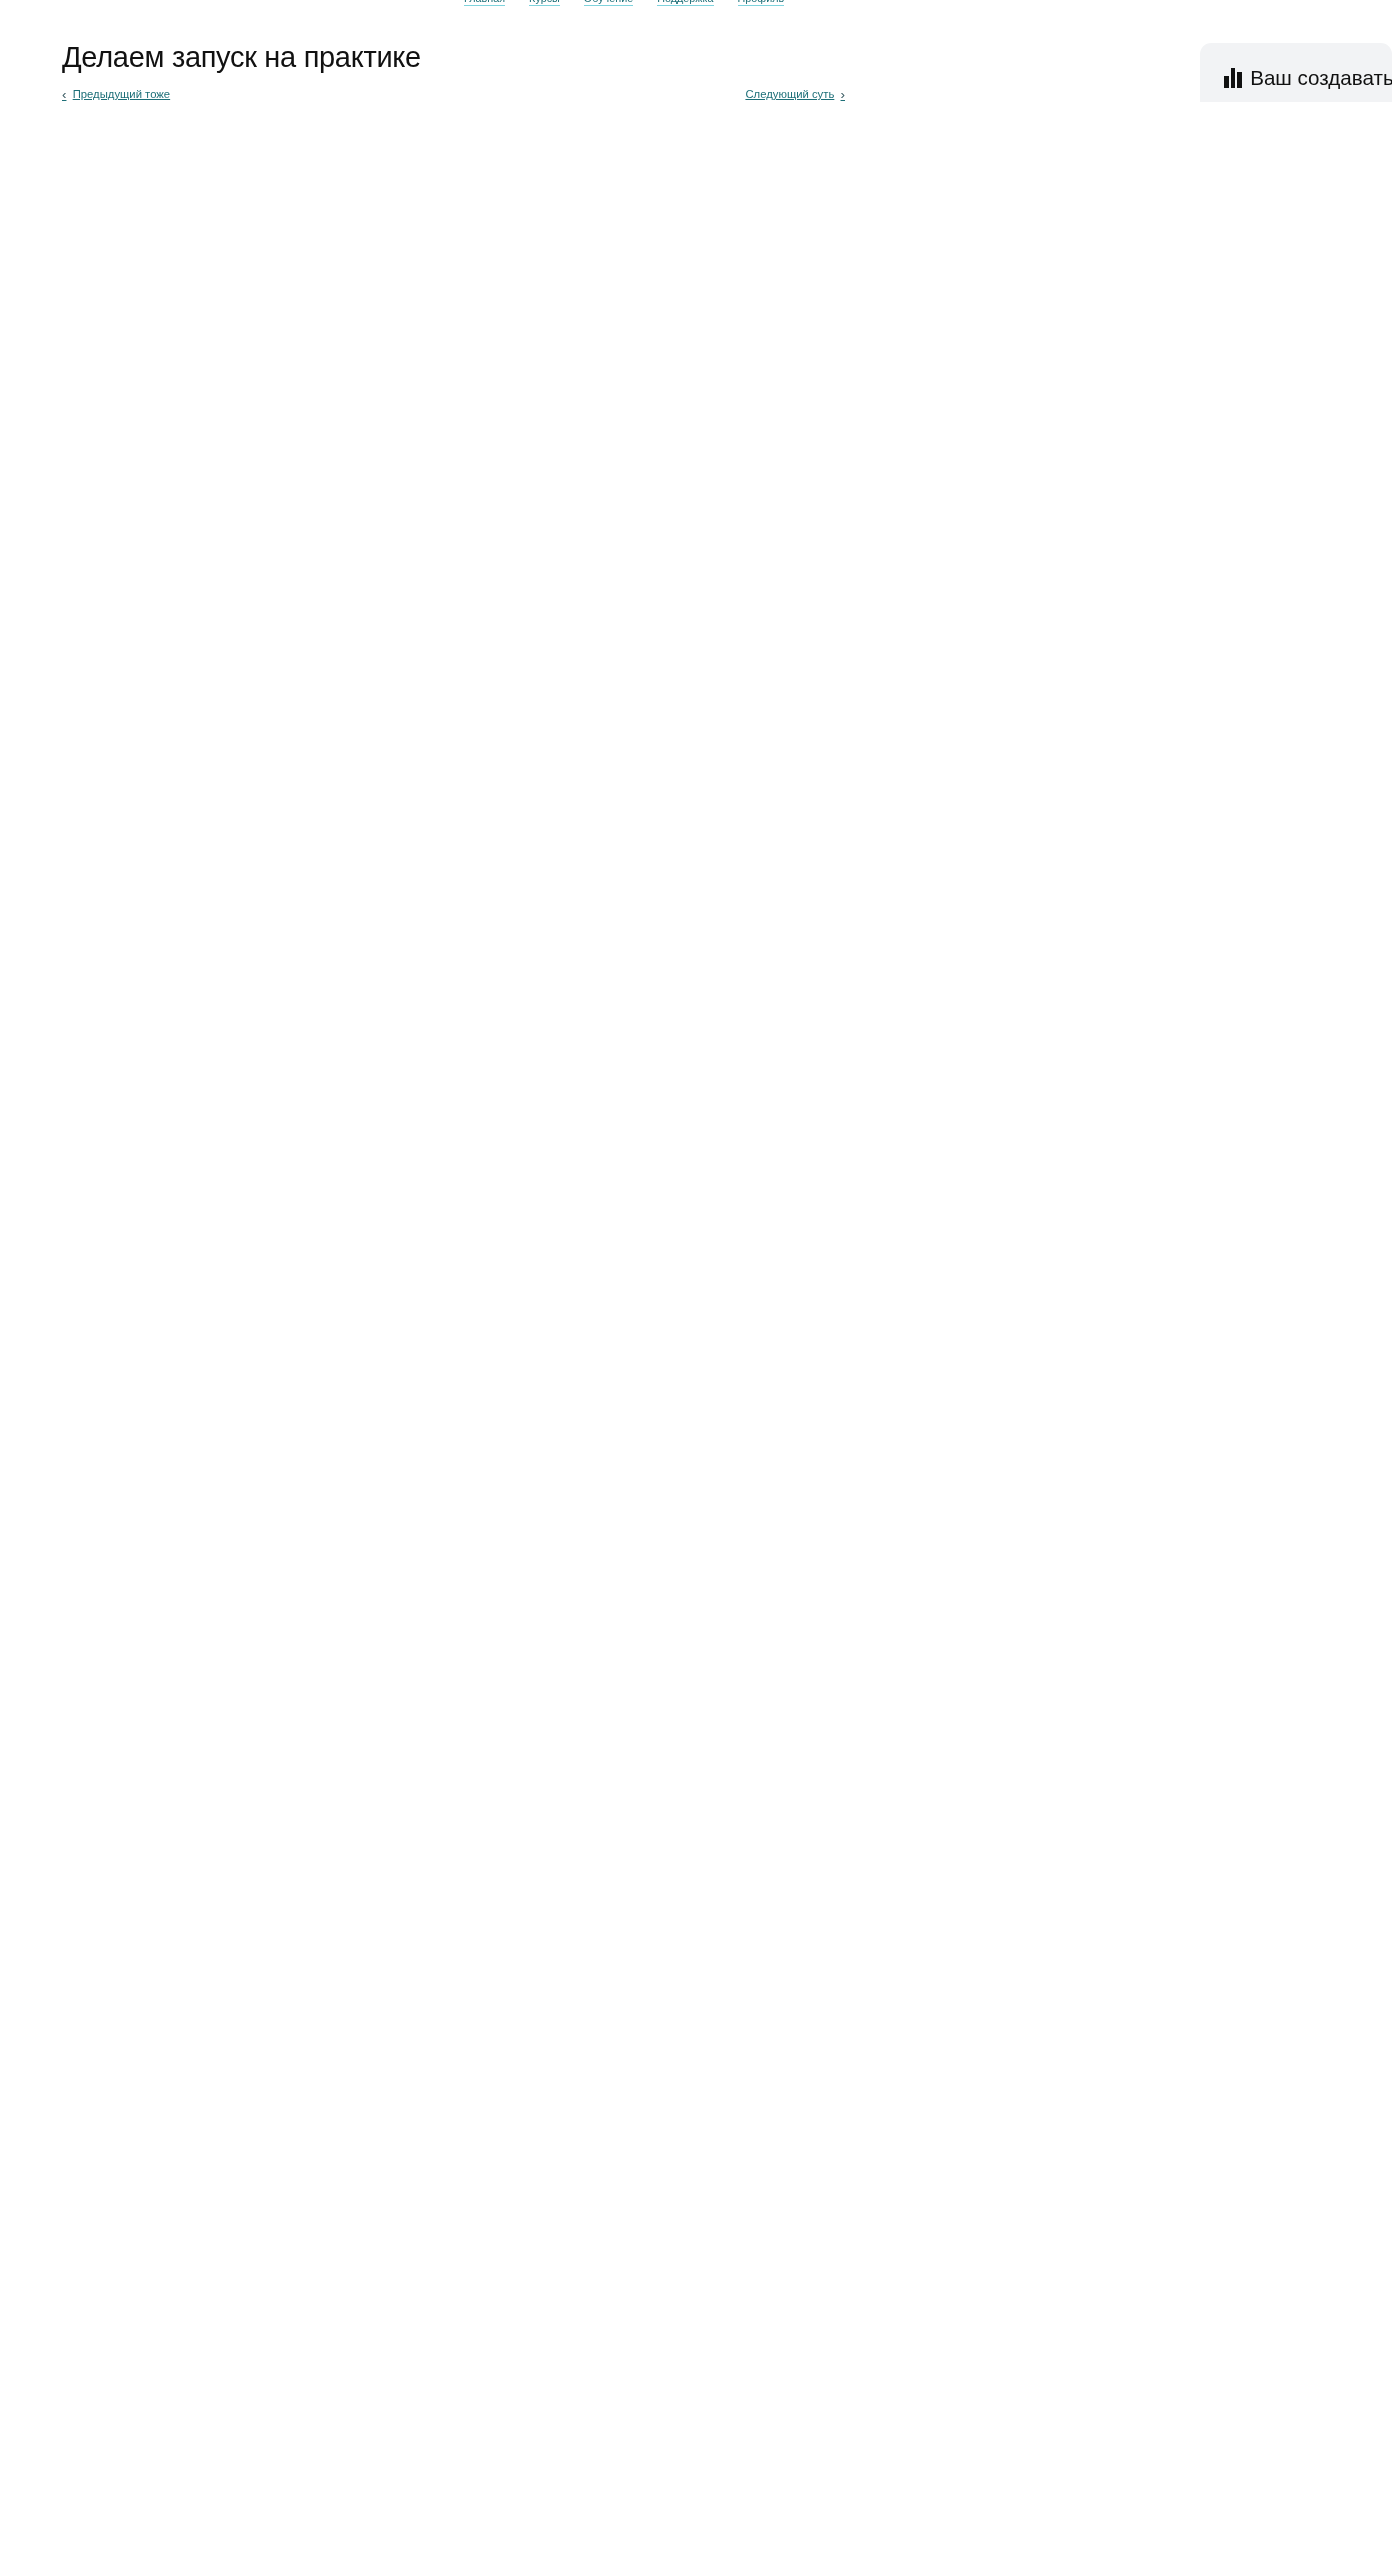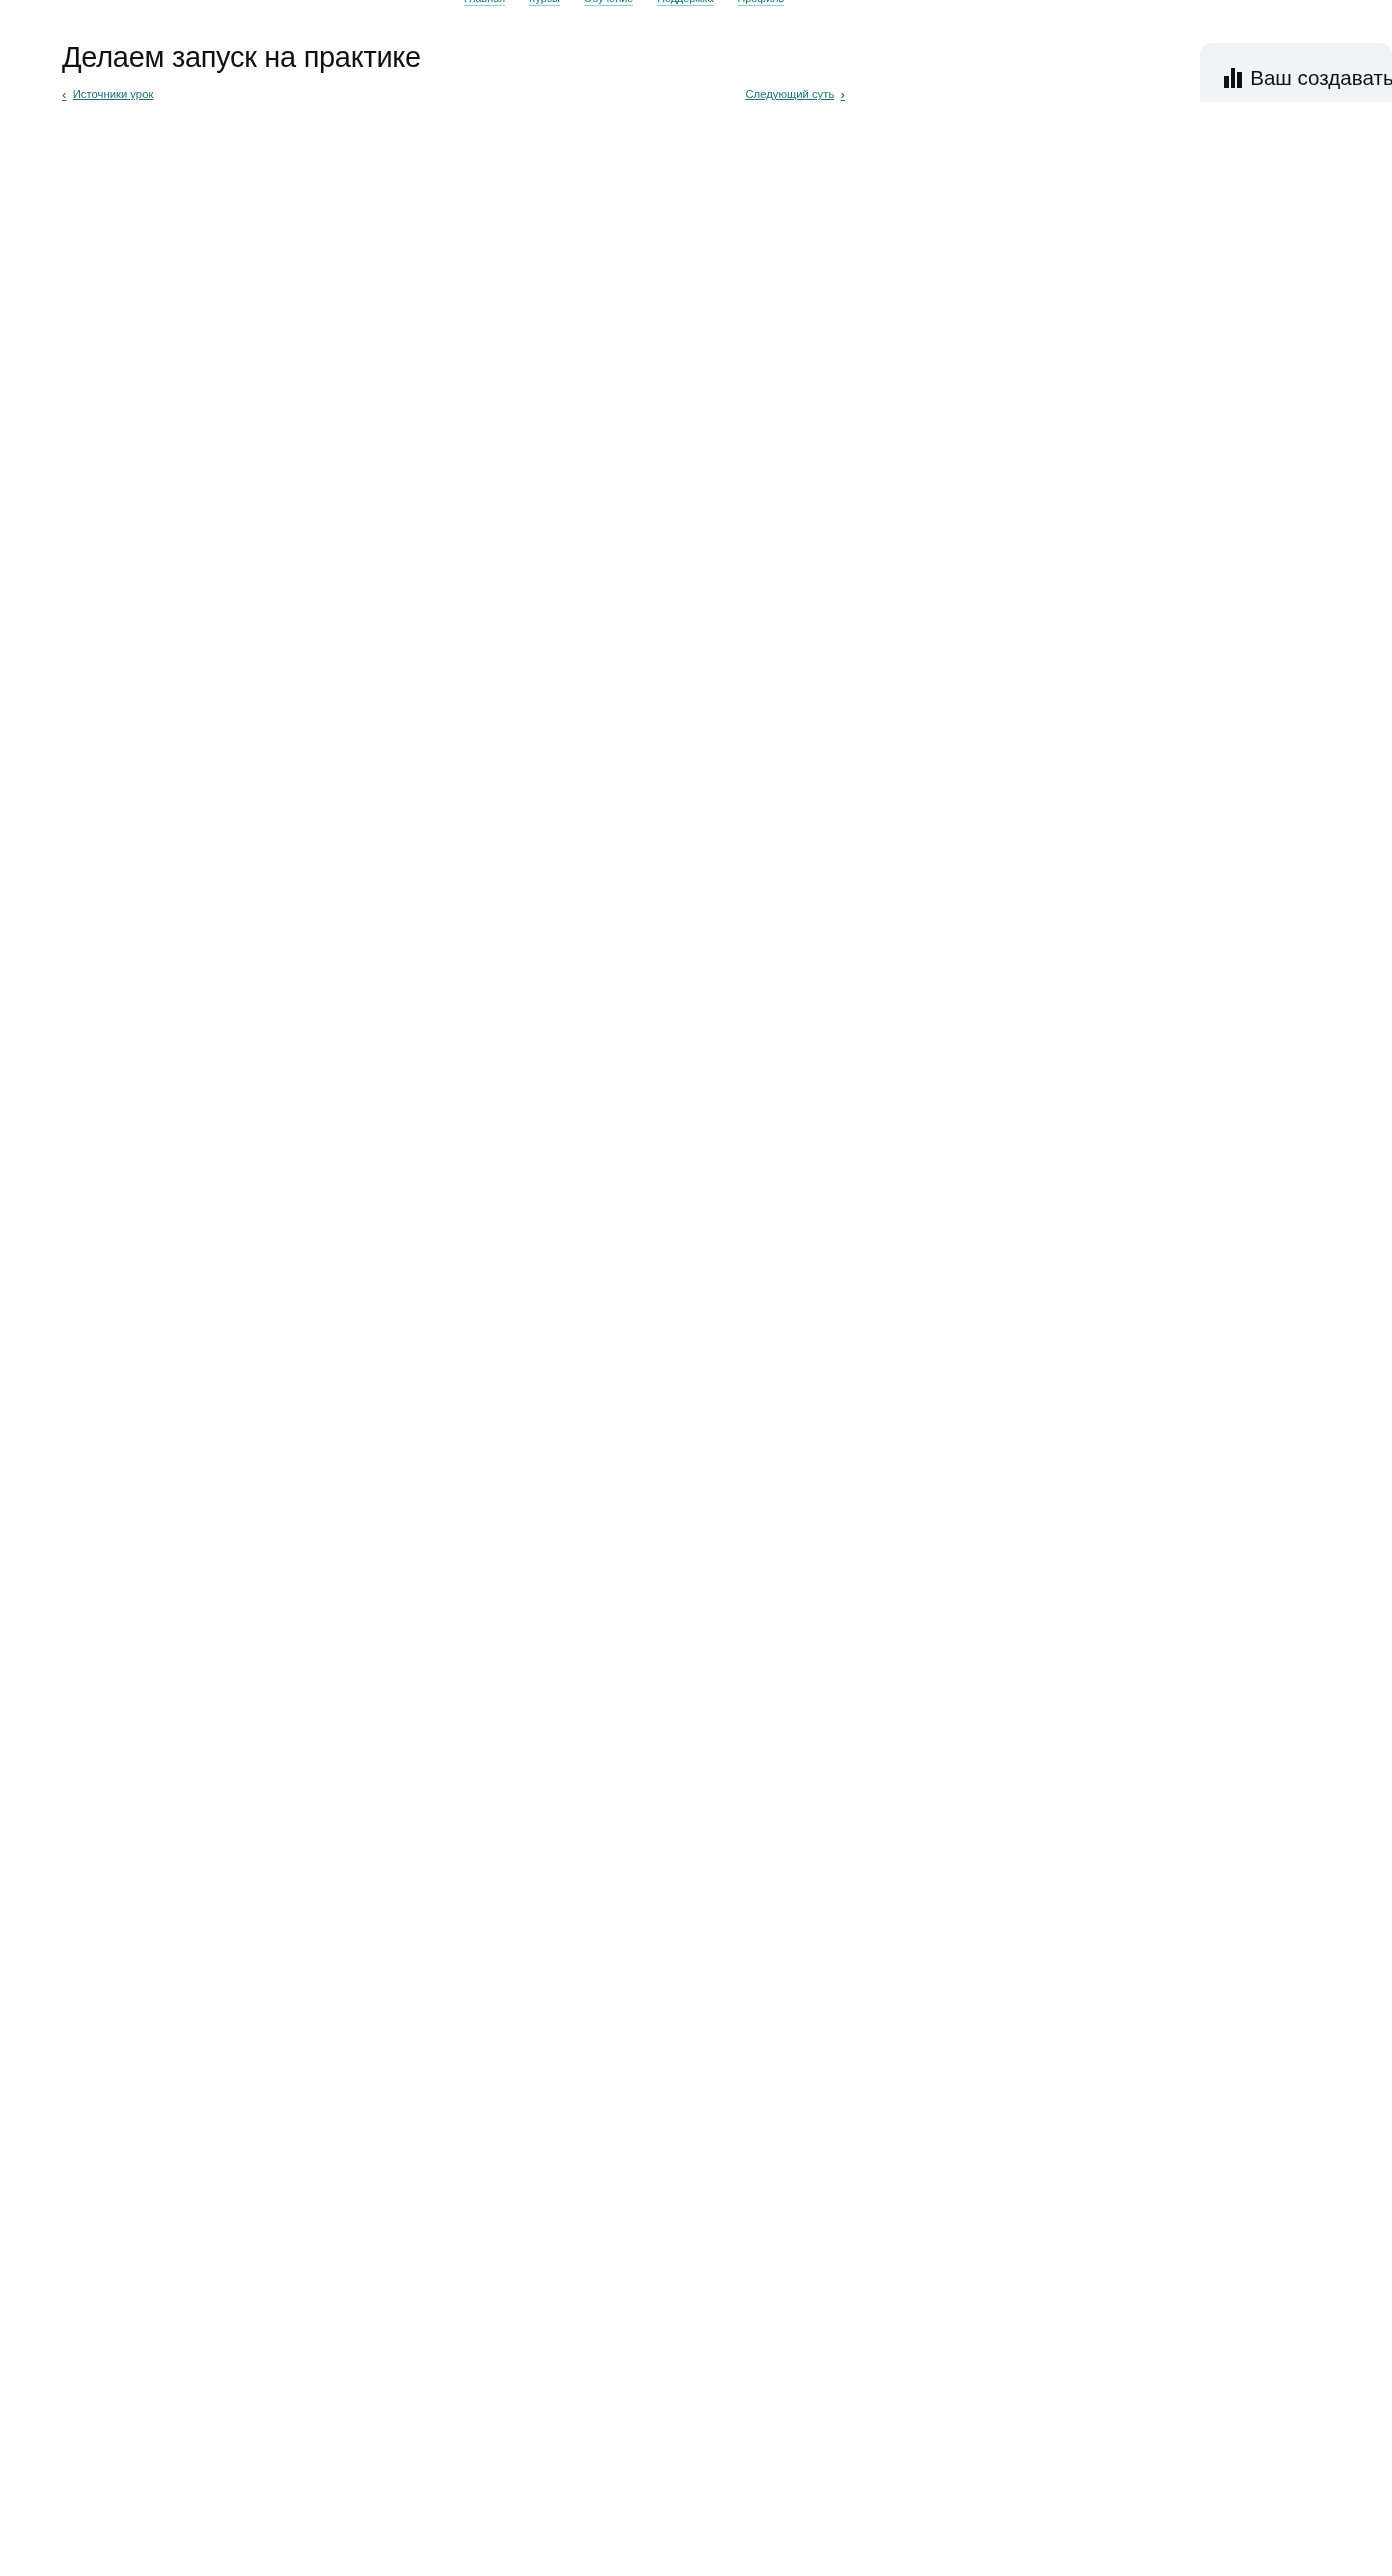--- a/index.html
+++ b/index.html
@@ -290,21 +290,21 @@
         <span>Поддержка</span>
         <span>Профиль</span>
       </div>
   </div>
 
   <h1 class="lesson-title">Делаем запуск на практике</h1>
 
   <div class="lesson-nav">
     <a class="nav-link">
       <span class="nav-chev">‹</span>
-      <span>Источники урок</span>
+      <span>Предыдущий тоже</span>
     </a>
     <a class="nav-link">
       <span>Следующий суть</span>
       <span class="nav-chev">›</span>
     </a>
   </div>
 
   <div class="content-col" style="top:82px;">
 
     <h2 class="section-title">Техническое задание на запуск</h2>

